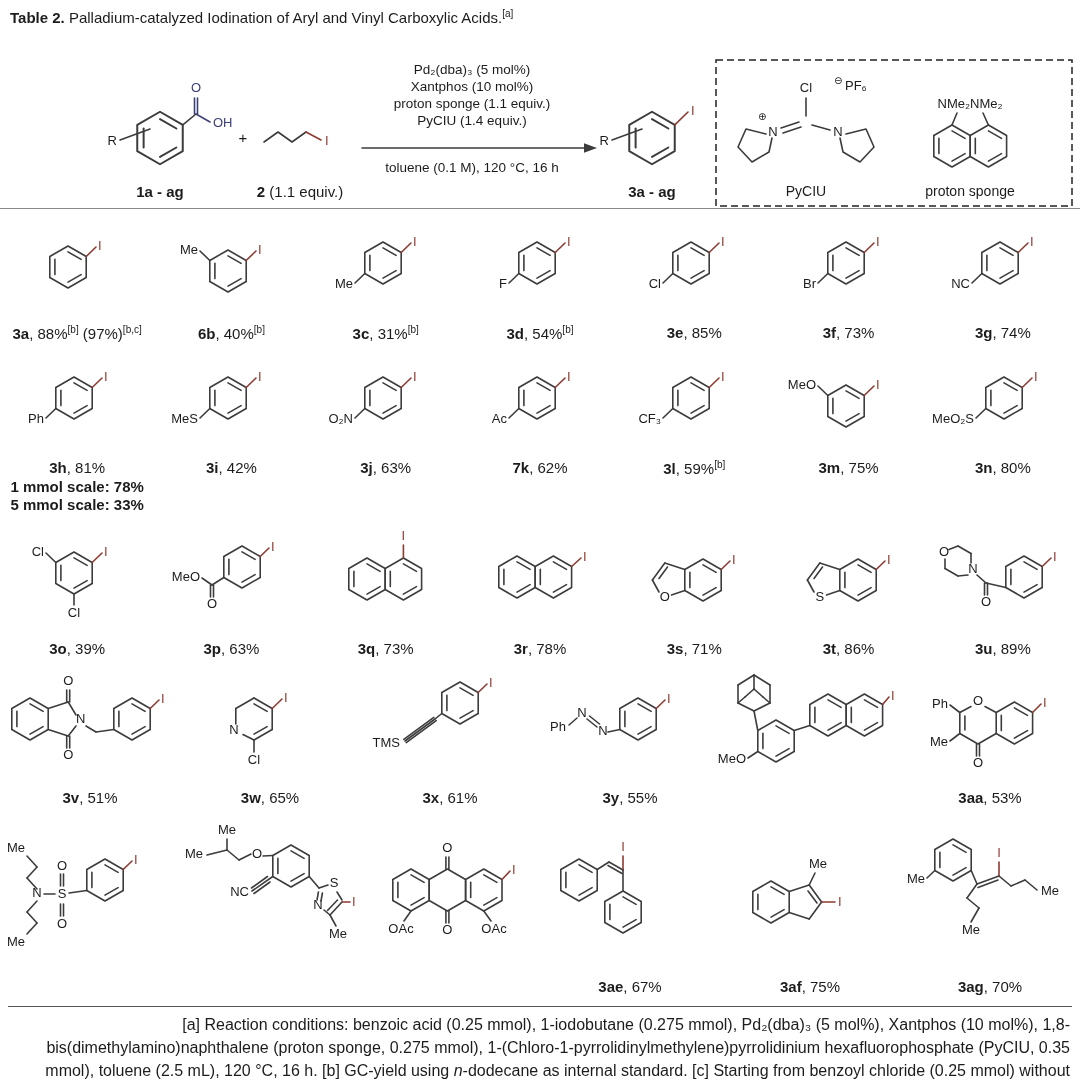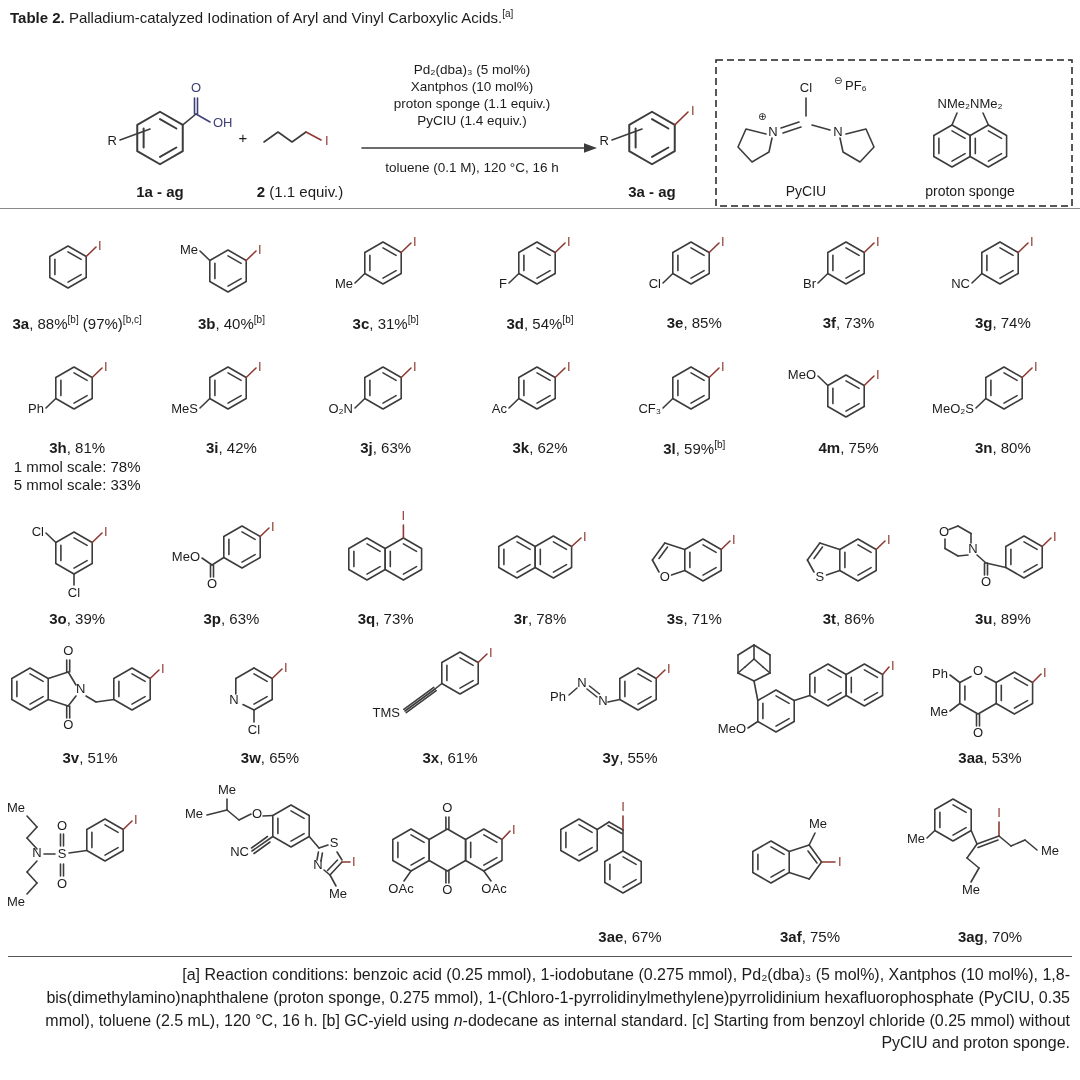--- a/index.html
+++ b/index.html
@@ -17,23 +17,23 @@
   .struct text.nv{fill:#3c4077;}
   .struct .nvb{stroke:#3c4077;}
   .struct text.mid{text-anchor:middle;}
   .struct text.end{text-anchor:end;}
   .struct text.bold{font-weight:bold;font-size:15px;}
   .struct text.cond{font-size:13.5px;}
   .struct text.sm{font-size:10px;}
   .struct text.lg{font-size:15px;}
   .row{display:flex;justify-content:space-around;align-items:flex-start;padding-top:8px;}
   .cell{display:flex;flex-direction:column;align-items:center;}
-  .cap{text-align:center;font-size:15px;line-height:1.25;margin-top:2px;}
+  .cap{text-align:center;font-size:15px;line-height:1.25;margin-top:12px;}
   .cap sup{font-size:10px;}
-  .cap-extra{font-size:15px;text-align:center;line-height:1.25;}
+  .cap-extra{font-size:15px;text-align:center;line-height:1.25;font-weight:bold;}
   .cap-note{font-size:15px;font-style:italic;text-align:center;line-height:1.3;}
   .footnote{border-top:1.5px solid #555;margin:10px 8px 0 8px;padding:7px 2px 0 2px;
     font-size:16px;line-height:1.42;text-align:right;}
 </style>
 </head>
 <body>
 
 <svg width="0" height="0" style="position:absolute">
   <defs>
     <g id="bz" stroke="#3c3c3c" stroke-width="1.6" fill="none" stroke-linecap="round" stroke-linejoin="round">
@@ -136,21 +136,21 @@
   </div>
   <div class="cell">
     <svg class="struct" width="150" height="95">
       <use href="#bz" transform="translate(72,54)"></use>
       <line x1="53.8" y1="43.5" x2="44" y2="34"></line>
       <text class="end" x="42" y="37">Me</text>
       <line class="ib" x1="90.2" y1="43.5" x2="100" y2="34"></line>
       <text class="i" x="102" y="37">I</text>
     </svg>
     <div class="cap">
-        <div><b>3b</b>, 40%<sup>[b]</sup></div>
+        <div><b>6b</b>, 40%<sup>[b]</sup></div>
       </div>
   </div>
   <div class="cell">
     <svg class="struct" width="150" height="95">
       <use href="#bz" transform="translate(72,46)"></use>
       <line x1="53.8" y1="56.5" x2="44" y2="66"></line>
       <text class="end" x="42" y="71">Me</text>
       <line class="ib" x1="90.2" y1="35.5" x2="100" y2="26"></line>
       <text class="i" x="102" y="29">I</text>
     </svg>
@@ -249,21 +249,21 @@
   </div>
   <div class="cell">
     <svg class="struct" width="150" height="95">
       <use href="#bz" transform="translate(72,46)"></use>
       <line x1="53.8" y1="56.5" x2="44" y2="66"></line>
       <text class="end" x="42" y="71">Ac</text>
       <line class="ib" x1="90.2" y1="35.5" x2="100" y2="26"></line>
       <text class="i" x="102" y="29">I</text>
     </svg>
     <div class="cap">
-        <div><b>3k</b>, 62%</div>
+        <div><b>7k</b>, 62%</div>
       </div>
   </div>
   <div class="cell">
     <svg class="struct" width="150" height="95">
       <use href="#bz" transform="translate(72,46)"></use>
       <line x1="53.8" y1="56.5" x2="44" y2="66"></line>
       <text class="end" x="42" y="71">CF₃</text>
       <line class="ib" x1="90.2" y1="35.5" x2="100" y2="26"></line>
       <text class="i" x="102" y="29">I</text>
     </svg>
@@ -273,21 +273,21 @@
   </div>
   <div class="cell">
     <svg class="struct" width="150" height="95">
       <use href="#bz" transform="translate(72,54)"></use>
       <line x1="53.8" y1="43.5" x2="44" y2="34"></line>
       <text class="end" x="42" y="37">MeO</text>
       <line class="ib" x1="90.2" y1="43.5" x2="100" y2="34"></line>
       <text class="i" x="102" y="37">I</text>
     </svg>
     <div class="cap">
-        <div><b>4m</b>, 75%</div>
+        <div><b>3m</b>, 75%</div>
       </div>
   </div>
   <div class="cell">
     <svg class="struct" width="150" height="95">
       <use href="#bz" transform="translate(76,46)"></use>
       <line x1="57.8" y1="56.5" x2="48" y2="66"></line>
       <text class="end" x="46" y="71">MeO₂S</text>
       <line class="ib" x1="94.2" y1="35.5" x2="104" y2="26"></line>
       <text class="i" x="106" y="29">I</text>
     </svg>

